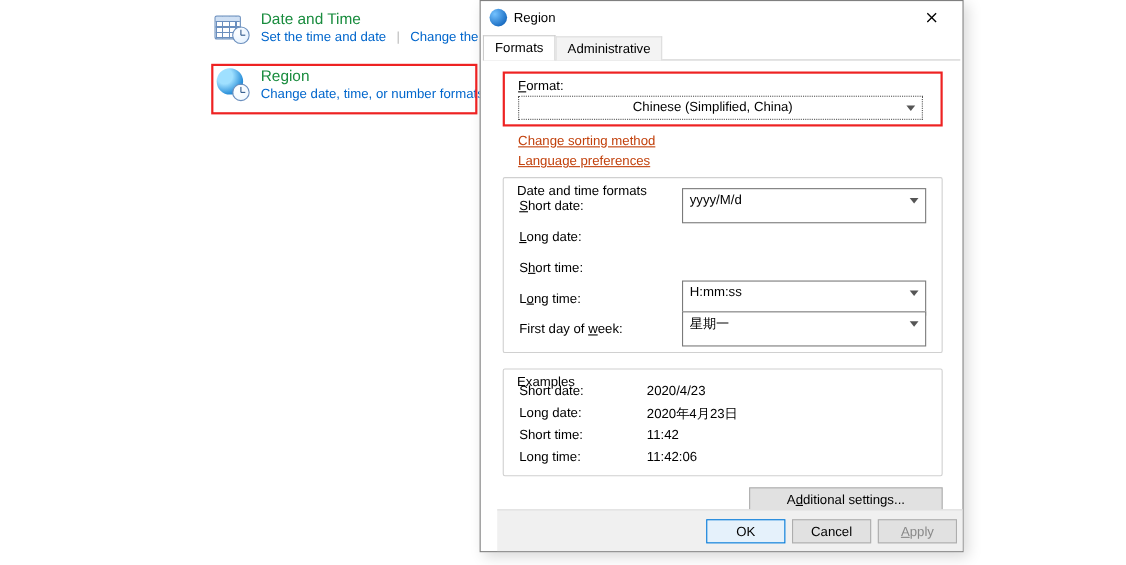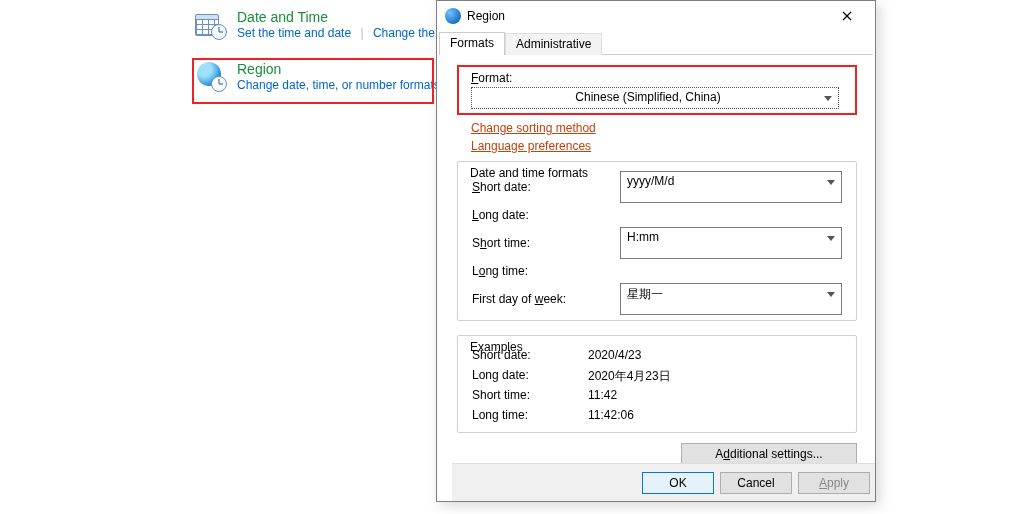--- a/index.html
+++ b/index.html
@@ -243,24 +243,24 @@
 
         <div class="row" style="top:14px;">
           <div class="rlabel"><span class="underline-letter">S</span><span>hort date:</span></div>
           <div class="rsel"><span>yyyy/M/d</span></div>
         </div>
         <div class="row" style="top:42px;">
           <div class="rlabel"><span class="underline-letter">L</span><span>ong date:</span></div>
         </div>
         <div class="row" style="top:70px;">
           <div class="rlabel"><span>S</span><span class="underline-letter">h</span><span>ort time:</span></div>
-          <div class="rsel"><span>H:mm</span></div>
         </div>
         <div class="row" style="top:98px;">
           <div class="rlabel"><span>L</span><span class="underline-letter">o</span><span>ng time:</span></div>
+          <div class="rsel"><span>H:mm:ss</span></div>
         </div>
         <div class="row" style="top:126px;">
           <div class="rlabel"><span>F</span><span>irst day of </span><span class="underline-letter">w</span><span>eek:</span></div>
           <div class="rsel"><span>星期一</span></div>
         </div>
       </div>
 
       <div class="gbox gbox2" style="top:276px;">
         <div class="legend">Examples</div>
         <div class="exrow" style="top:12px;">Short date:</div>

